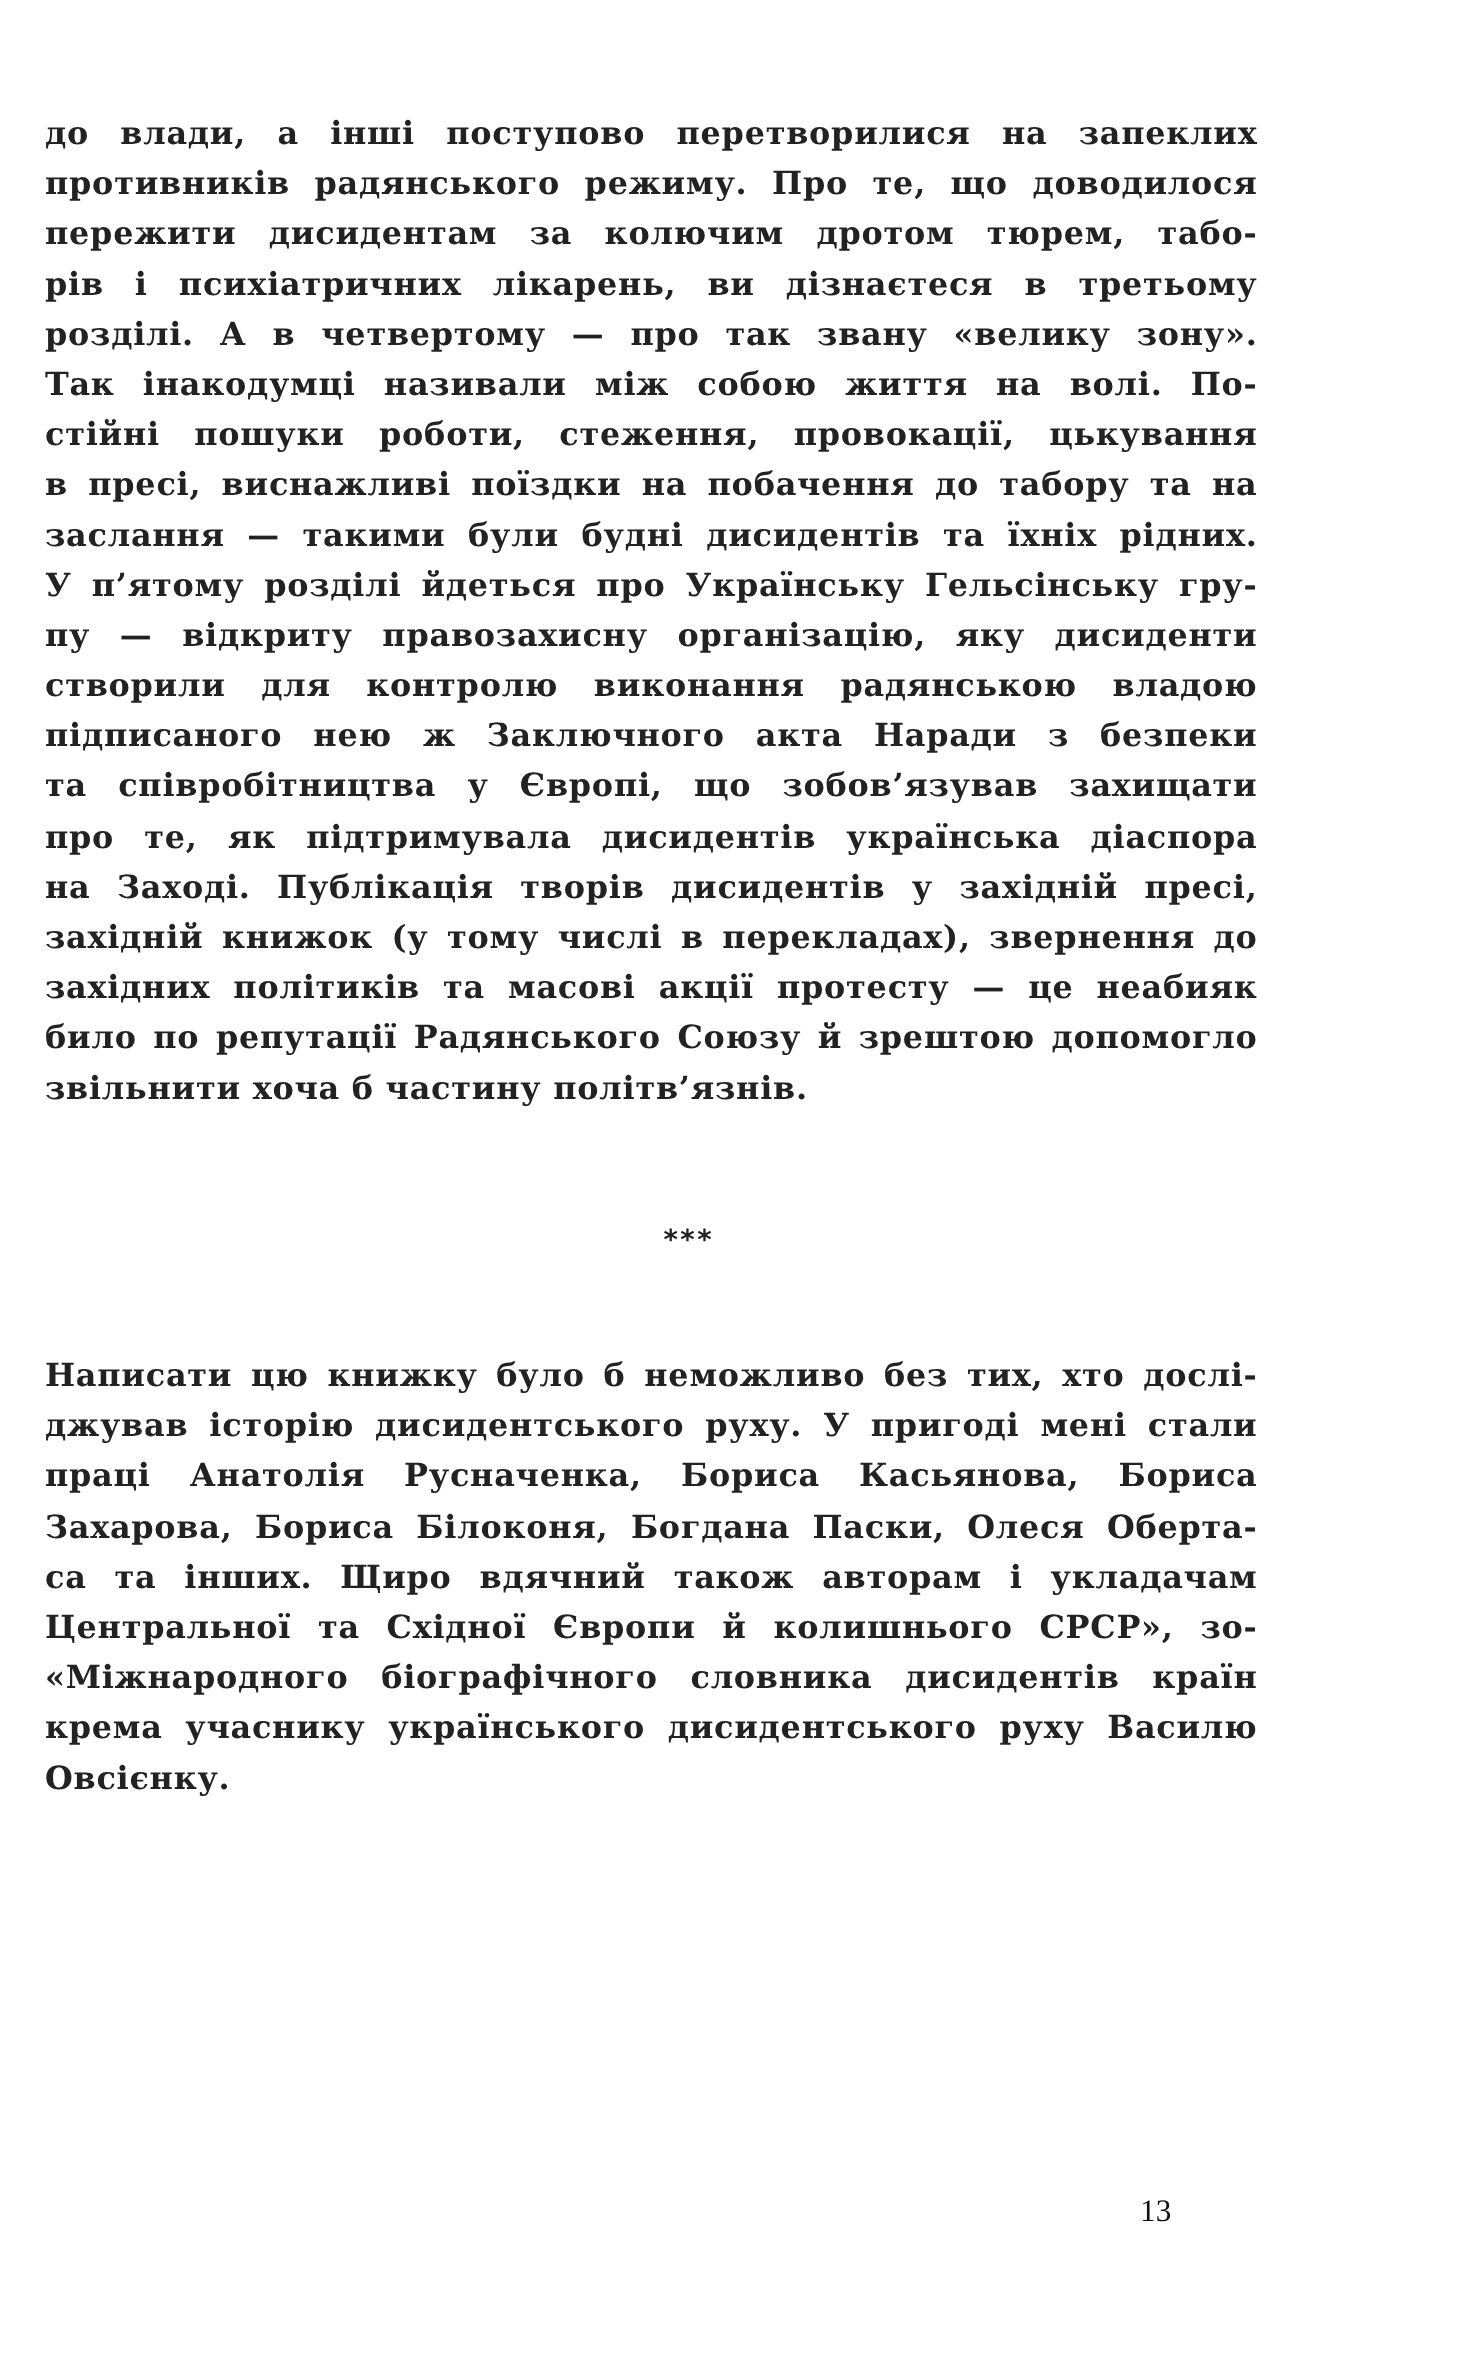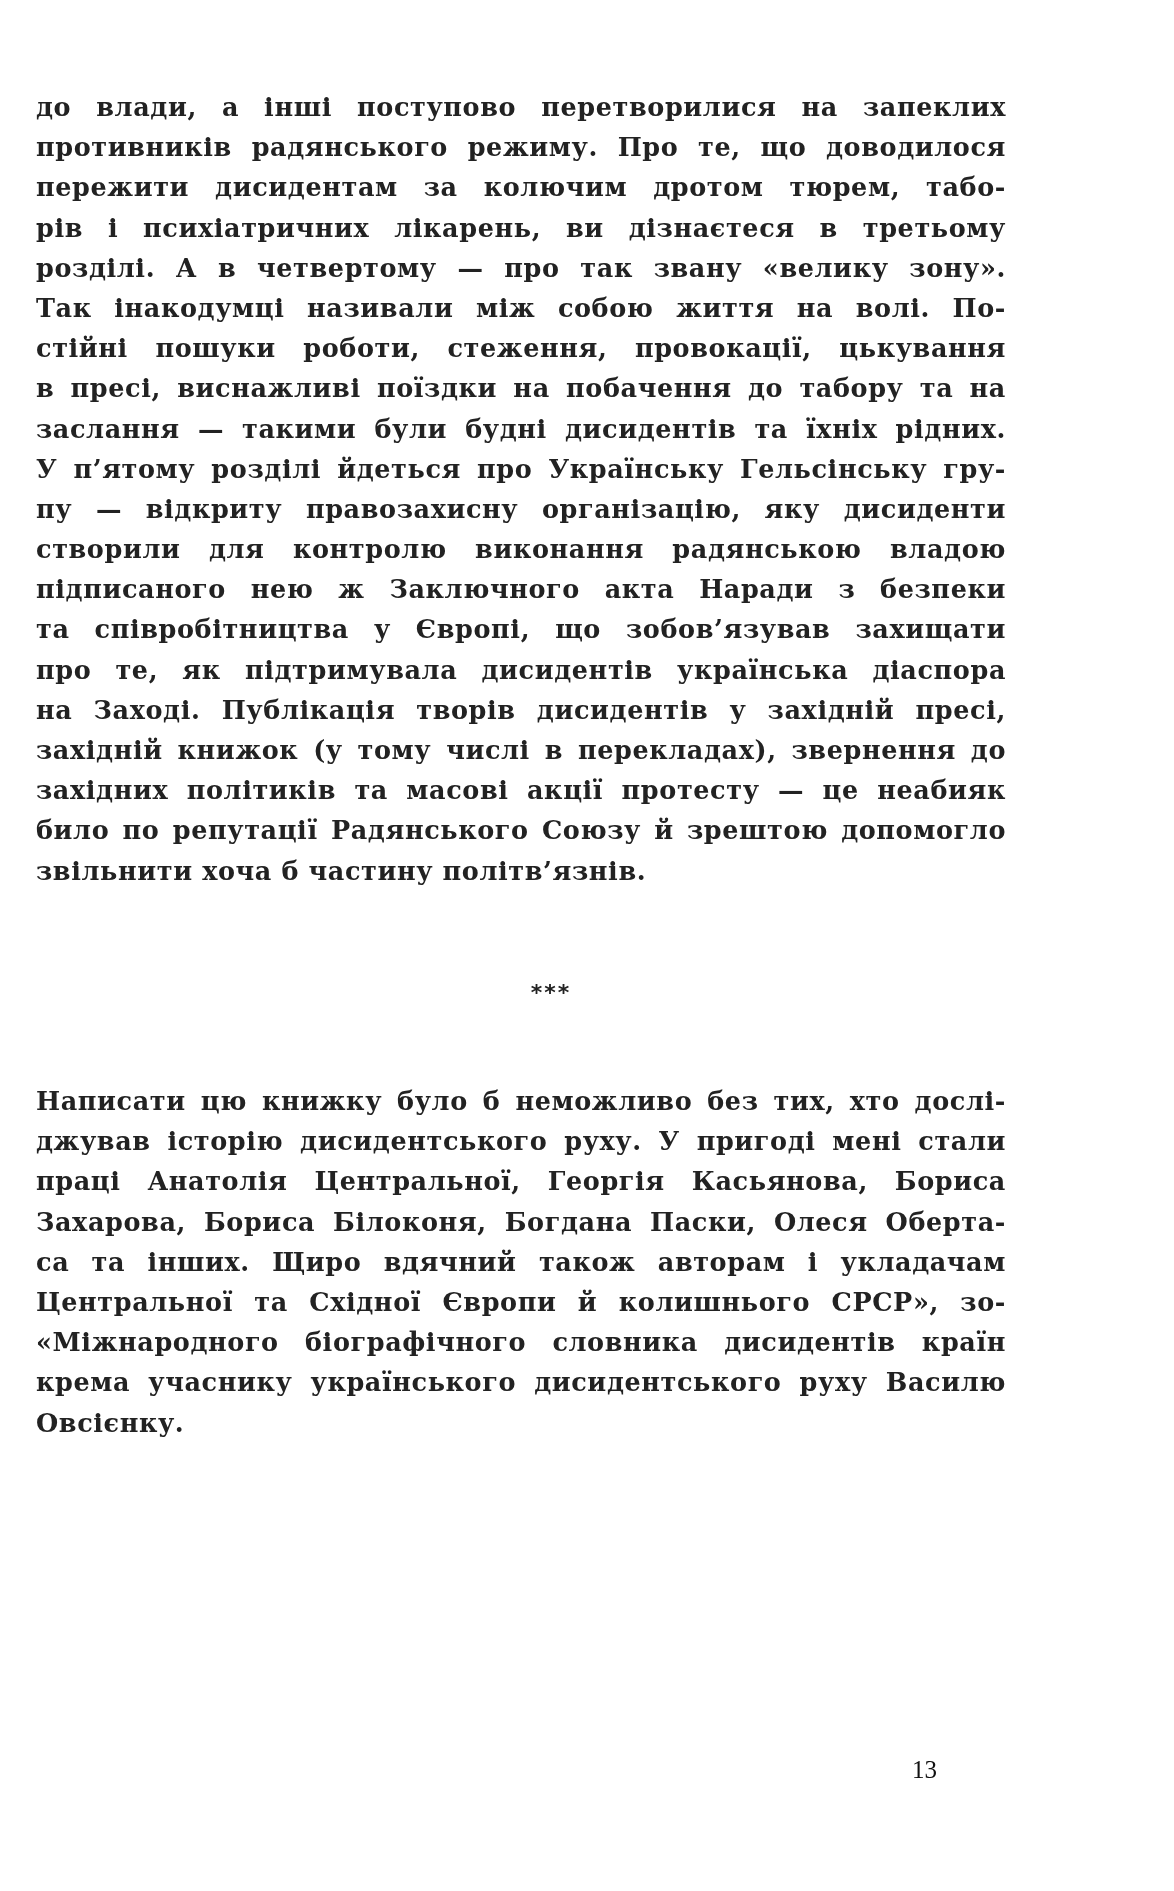--- a/index.html
+++ b/index.html
@@ -93,21 +93,21 @@
     <span class="line">західних політиків та масові акції протесту — це неабияк</span>
     <span class="line">било по репутації Радянського Союзу й зрештою допомогло</span>
     <span class="line last">звільнити хоча б частину політв’язнів.</span>
   </div>
 
   <div class="separator">***</div>
 
   <div class="text-block" id="para2">
     <span class="line">Написати цю книжку було б неможливо без тих, хто дослі-</span>
     <span class="line">джував історію дисидентського руху. У пригоді мені стали</span>
-    <span class="line">праці Анатолія Центральної, Георгія Касьянова, Бориса</span>
+    <span class="line">праці Анатолія Русначенка, Бориса Касьянова, Бориса</span>
     <span class="line">Захарова, Бориса Білоконя, Богдана Паски, Олеся Оберта-</span>
     <span class="line">са та інших. Щиро вдячний також авторам і укладачам</span>
     <span class="line">Центральної та Східної Європи й колишнього СРСР», зо-</span>
     <span class="line">«Міжнародного біографічного словника дисидентів країн</span>
     <span class="line">крема учаснику українського дисидентського руху Василю</span>
     <span class="line last">Овсієнку.</span>
   </div>
 
   <div class="page-number">13</div>
 

